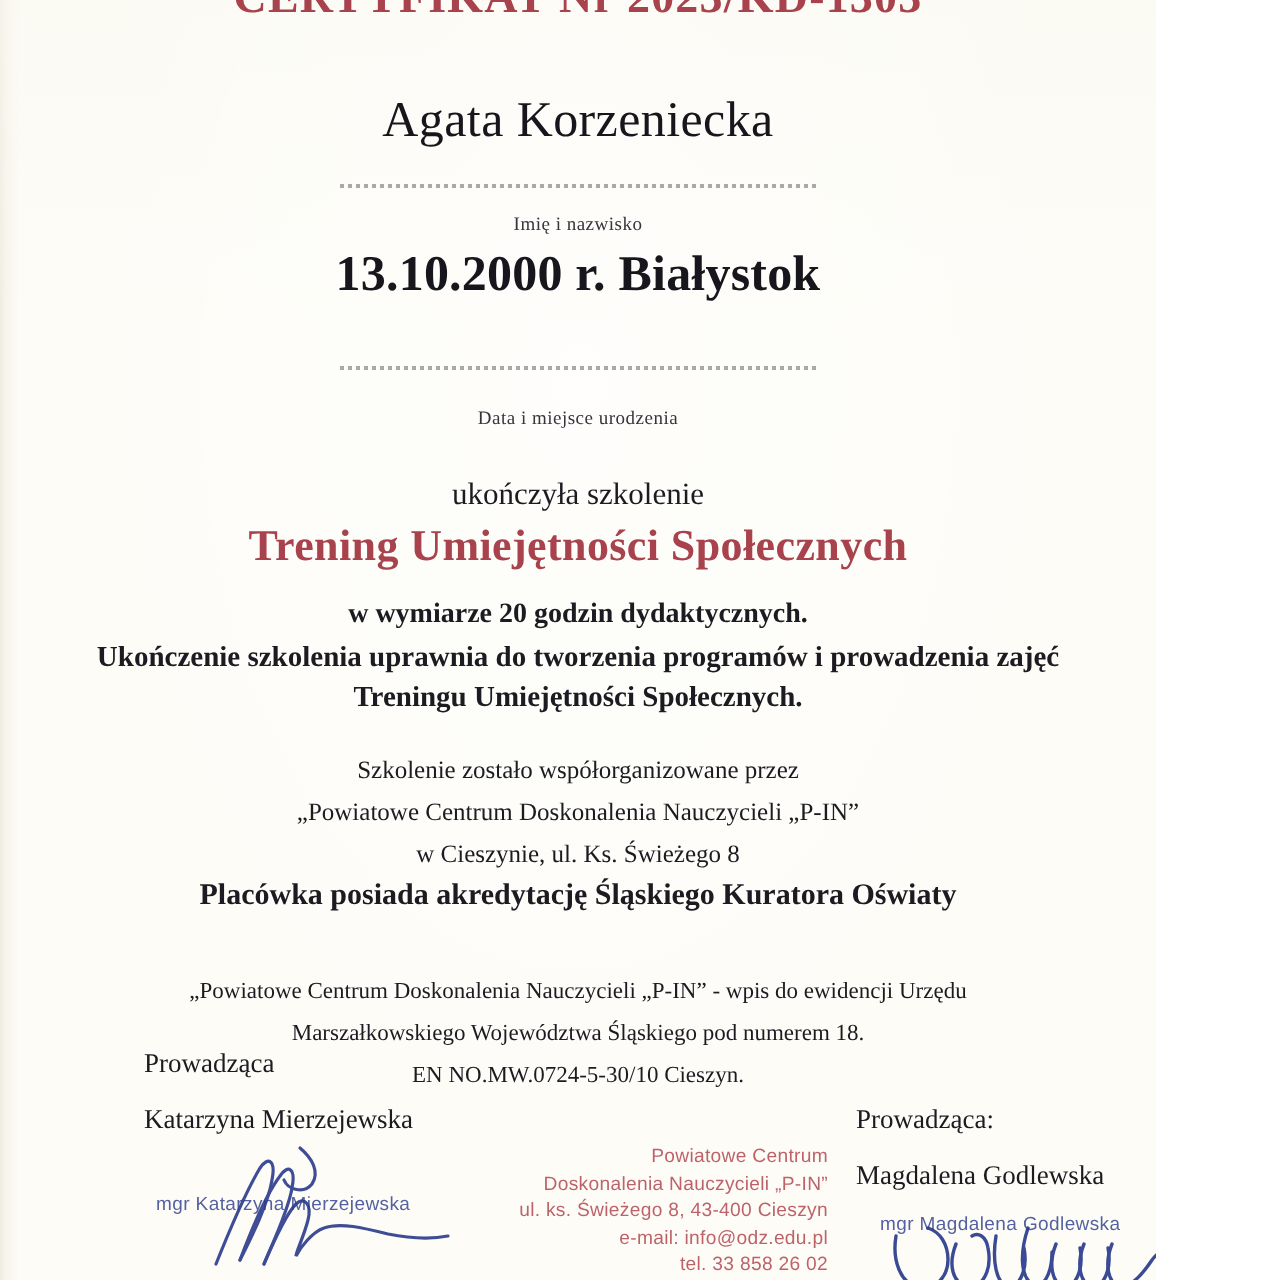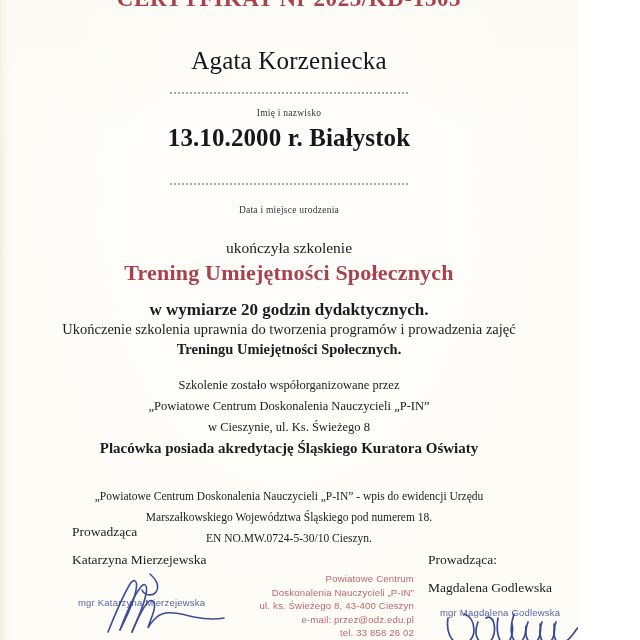--- a/index.html
+++ b/index.html
@@ -88,22 +88,22 @@
   .line {
     position: absolute;
     left: 30px; right: 30px;
     text-align: center;
     color: #1b1b21;
     white-space: nowrap;
   }
 
   .l-ukonczyla   { top: 239px; font-size: 15.5px; }
   .l-course      { top: 260px; font-size: 22px; font-weight: bold; color: #a8434d; letter-spacing: 0.2px; }
-  .l-hours       { top: 300px; font-size: 17px; font-weight: bold; }
-  .l-rights1     { top: 321px; font-size: 14.5px; font-weight: normal; }
+  .l-hours       { top: 300px; font-size: 14px; font-weight: bold; }
+  .l-rights1     { top: 321px; font-size: 14.5px; font-weight: bold; }
   .l-rights2     { top: 341px; font-size: 14.5px; font-weight: bold; }
 
   .l-org-intro   { top: 378px; font-size: 12.5px; }
   .l-org-name    { top: 399px; font-size: 12.5px; }
   .l-org-addr    { top: 420px; font-size: 12.5px; }
 
   .l-accred      { top: 440px; font-size: 15px; font-weight: bold; }
   .l-accred-no   { top: 464px; font-size: 15px; font-weight: bold; }
 
   .l-reg1        { top: 490px; font-size: 11.5px; }
@@ -245,17 +245,17 @@
       <path d="M84 14 C80 24, 82 34, 88 35 C94 36, 98 26, 96 16"></path>
       <path d="M98 14 C94 24, 96 34, 102 35 C108 36, 112 26, 110 16"></path>
       <path d="M112 14 C108 24, 110 34, 116 35 C122 36, 128 28, 132 22 C138 14, 150 10, 162 12"></path>
     </g>
   </svg>
 
   <div id="org-stamp">
     <div>Powiatowe Centrum</div>
     <div>Doskonalenia Nauczycieli „P-IN”</div>
     <div>ul. ks. Świeżego 8, 43-400 Cieszyn</div>
-    <div>e-mail: przez@odz.edu.pl</div>
+    <div>e-mail: info@odz.edu.pl</div>
     <div>tel. 33 858 26 02</div>
   </div>
 
 </div>
 
 </body></html>

